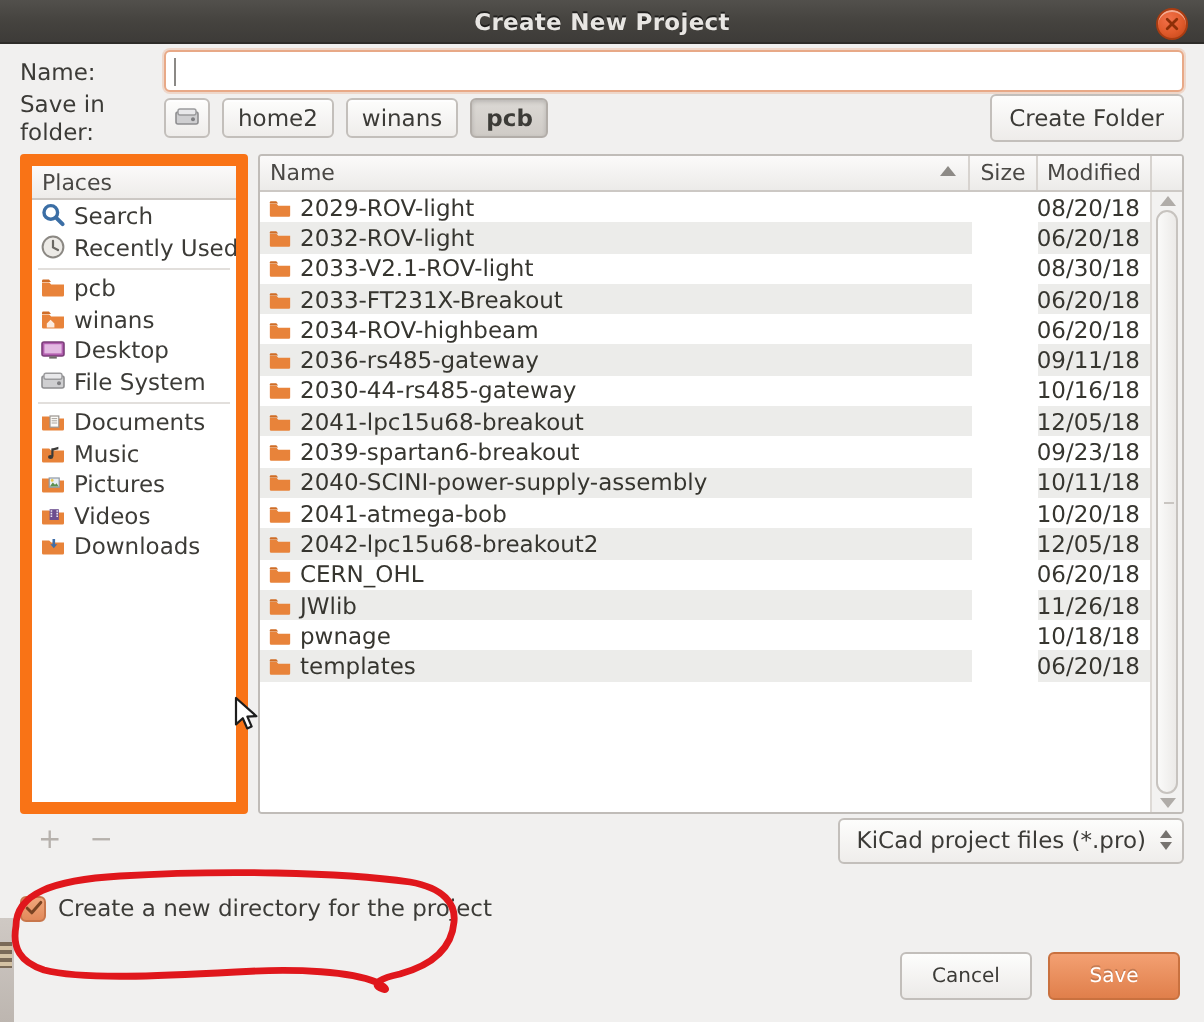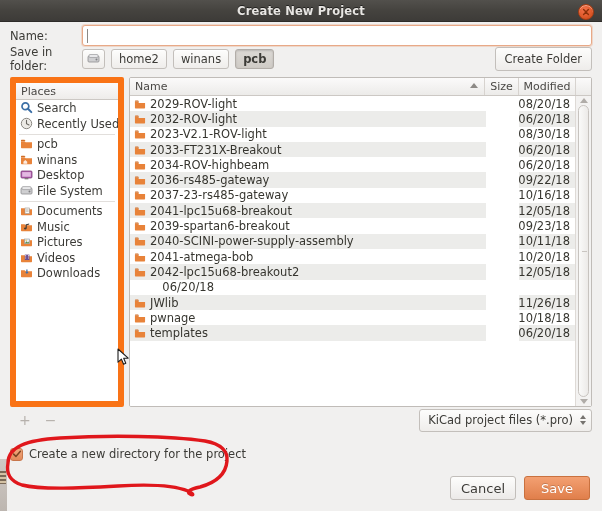--- a/index.html
+++ b/index.html
@@ -331,21 +331,21 @@
     display: flex;
     justify-content: flex-end;
     align-items: center;
     gap: 8px;
     padding: 0 12px 11px 12px;
   }
   .btn {
     min-width: 66px;
     height: 24px;
     display: flex; align-items: center; justify-content: center;
-    font-size: 13px;
+    font-size: 10px;
     border-radius: 3px;
     cursor: pointer;
     box-sizing: border-box;
   }
   .btn-cancel {
     background: linear-gradient(to bottom, #fdfdfc 0%, #eceae8 100%);
     border: 1px solid #c2beba;
     color: #3c3b37;
   }
   .btn-save {
@@ -568,21 +568,21 @@
                 </div>
                 <div class="fr-size"></div>
                 <div class="fr-mod">06/20/18</div>
               </div>
               <div class="frow odd">
                 <div class="fr-name">
                   <svg class="fr-icon" viewBox="0 0 13 13">
                     <path d="M1 4.2h3.6l1 1.1H12V10.6a.7.7 0 0 1-.7.7H1.7a.7.7 0 0 1-.7-.7z" fill="#e8833a"></path>
                     <path d="M1 3.4a.6.6 0 0 1 .6-.6h2.9l1 1.2H1z" fill="#cf6d27"></path>
                   </svg>
-                  <span>2023-V2.1-ROV-light</span>
+                  <span>2033-V2.1-ROV-light</span>
                 </div>
                 <div class="fr-size"></div>
                 <div class="fr-mod">08/30/18</div>
               </div>
               <div class="frow even">
                 <div class="fr-name">
                   <svg class="fr-icon" viewBox="0 0 13 13">
                     <path d="M1 4.2h3.6l1 1.1H12V10.6a.7.7 0 0 1-.7.7H1.7a.7.7 0 0 1-.7-.7z" fill="#e8833a"></path>
                     <path d="M1 3.4a.6.6 0 0 1 .6-.6h2.9l1 1.2H1z" fill="#cf6d27"></path>
                   </svg>
@@ -604,29 +604,29 @@
               </div>
               <div class="frow even">
                 <div class="fr-name">
                   <svg class="fr-icon" viewBox="0 0 13 13">
                     <path d="M1 4.2h3.6l1 1.1H12V10.6a.7.7 0 0 1-.7.7H1.7a.7.7 0 0 1-.7-.7z" fill="#e8833a"></path>
                     <path d="M1 3.4a.6.6 0 0 1 .6-.6h2.9l1 1.2H1z" fill="#cf6d27"></path>
                   </svg>
                   <span>2036-rs485-gateway</span>
                 </div>
                 <div class="fr-size"></div>
-                <div class="fr-mod">09/22/18</div>
+                <div class="fr-mod">09/11/18</div>
               </div>
               <div class="frow odd">
                 <div class="fr-name">
                   <svg class="fr-icon" viewBox="0 0 13 13">
                     <path d="M1 4.2h3.6l1 1.1H12V10.6a.7.7 0 0 1-.7.7H1.7a.7.7 0 0 1-.7-.7z" fill="#e8833a"></path>
                     <path d="M1 3.4a.6.6 0 0 1 .6-.6h2.9l1 1.2H1z" fill="#cf6d27"></path>
                   </svg>
-                  <span>2037-23-rs485-gateway</span>
+                  <span>2030-44-rs485-gateway</span>
                 </div>
                 <div class="fr-size"></div>
                 <div class="fr-mod">10/16/18</div>
               </div>
               <div class="frow even">
                 <div class="fr-name">
                   <svg class="fr-icon" viewBox="0 0 13 13">
                     <path d="M1 4.2h3.6l1 1.1H12V10.6a.7.7 0 0 1-.7.7H1.7a.7.7 0 0 1-.7-.7z" fill="#e8833a"></path>
                     <path d="M1 3.4a.6.6 0 0 1 .6-.6h2.9l1 1.2H1z" fill="#cf6d27"></path>
                   </svg>
@@ -673,20 +673,27 @@
                   <svg class="fr-icon" viewBox="0 0 13 13">
                     <path d="M1 4.2h3.6l1 1.1H12V10.6a.7.7 0 0 1-.7.7H1.7a.7.7 0 0 1-.7-.7z" fill="#e8833a"></path>
                     <path d="M1 3.4a.6.6 0 0 1 .6-.6h2.9l1 1.2H1z" fill="#cf6d27"></path>
                   </svg>
                   <span>2042-lpc15u68-breakout2</span>
                 </div>
                 <div class="fr-size"></div>
                 <div class="fr-mod">12/05/18</div>
               </div>
               <div class="frow odd">
+                <div class="fr-name">
+                  <svg class="fr-icon" viewBox="0 0 13 13">
+                    <path d="M1 4.2h3.6l1 1.1H12V10.6a.7.7 0 0 1-.7.7H1.7a.7.7 0 0 1-.7-.7z" fill="#e8833a"></path>
+                    <path d="M1 3.4a.6.6 0 0 1 .6-.6h2.9l1 1.2H1z" fill="#cf6d27"></path>
+                  </svg>
+                  <span>CERN_OHL</span>
+                </div>
                 <div class="fr-size"></div>
                 <div class="fr-mod">06/20/18</div>
               </div>
               <div class="frow even">
                 <div class="fr-name">
                   <svg class="fr-icon" viewBox="0 0 13 13">
                     <path d="M1 4.2h3.6l1 1.1H12V10.6a.7.7 0 0 1-.7.7H1.7a.7.7 0 0 1-.7-.7z" fill="#e8833a"></path>
                     <path d="M1 3.4a.6.6 0 0 1 .6-.6h2.9l1 1.2H1z" fill="#cf6d27"></path>
                   </svg>
                   <span>JWlib</span>

